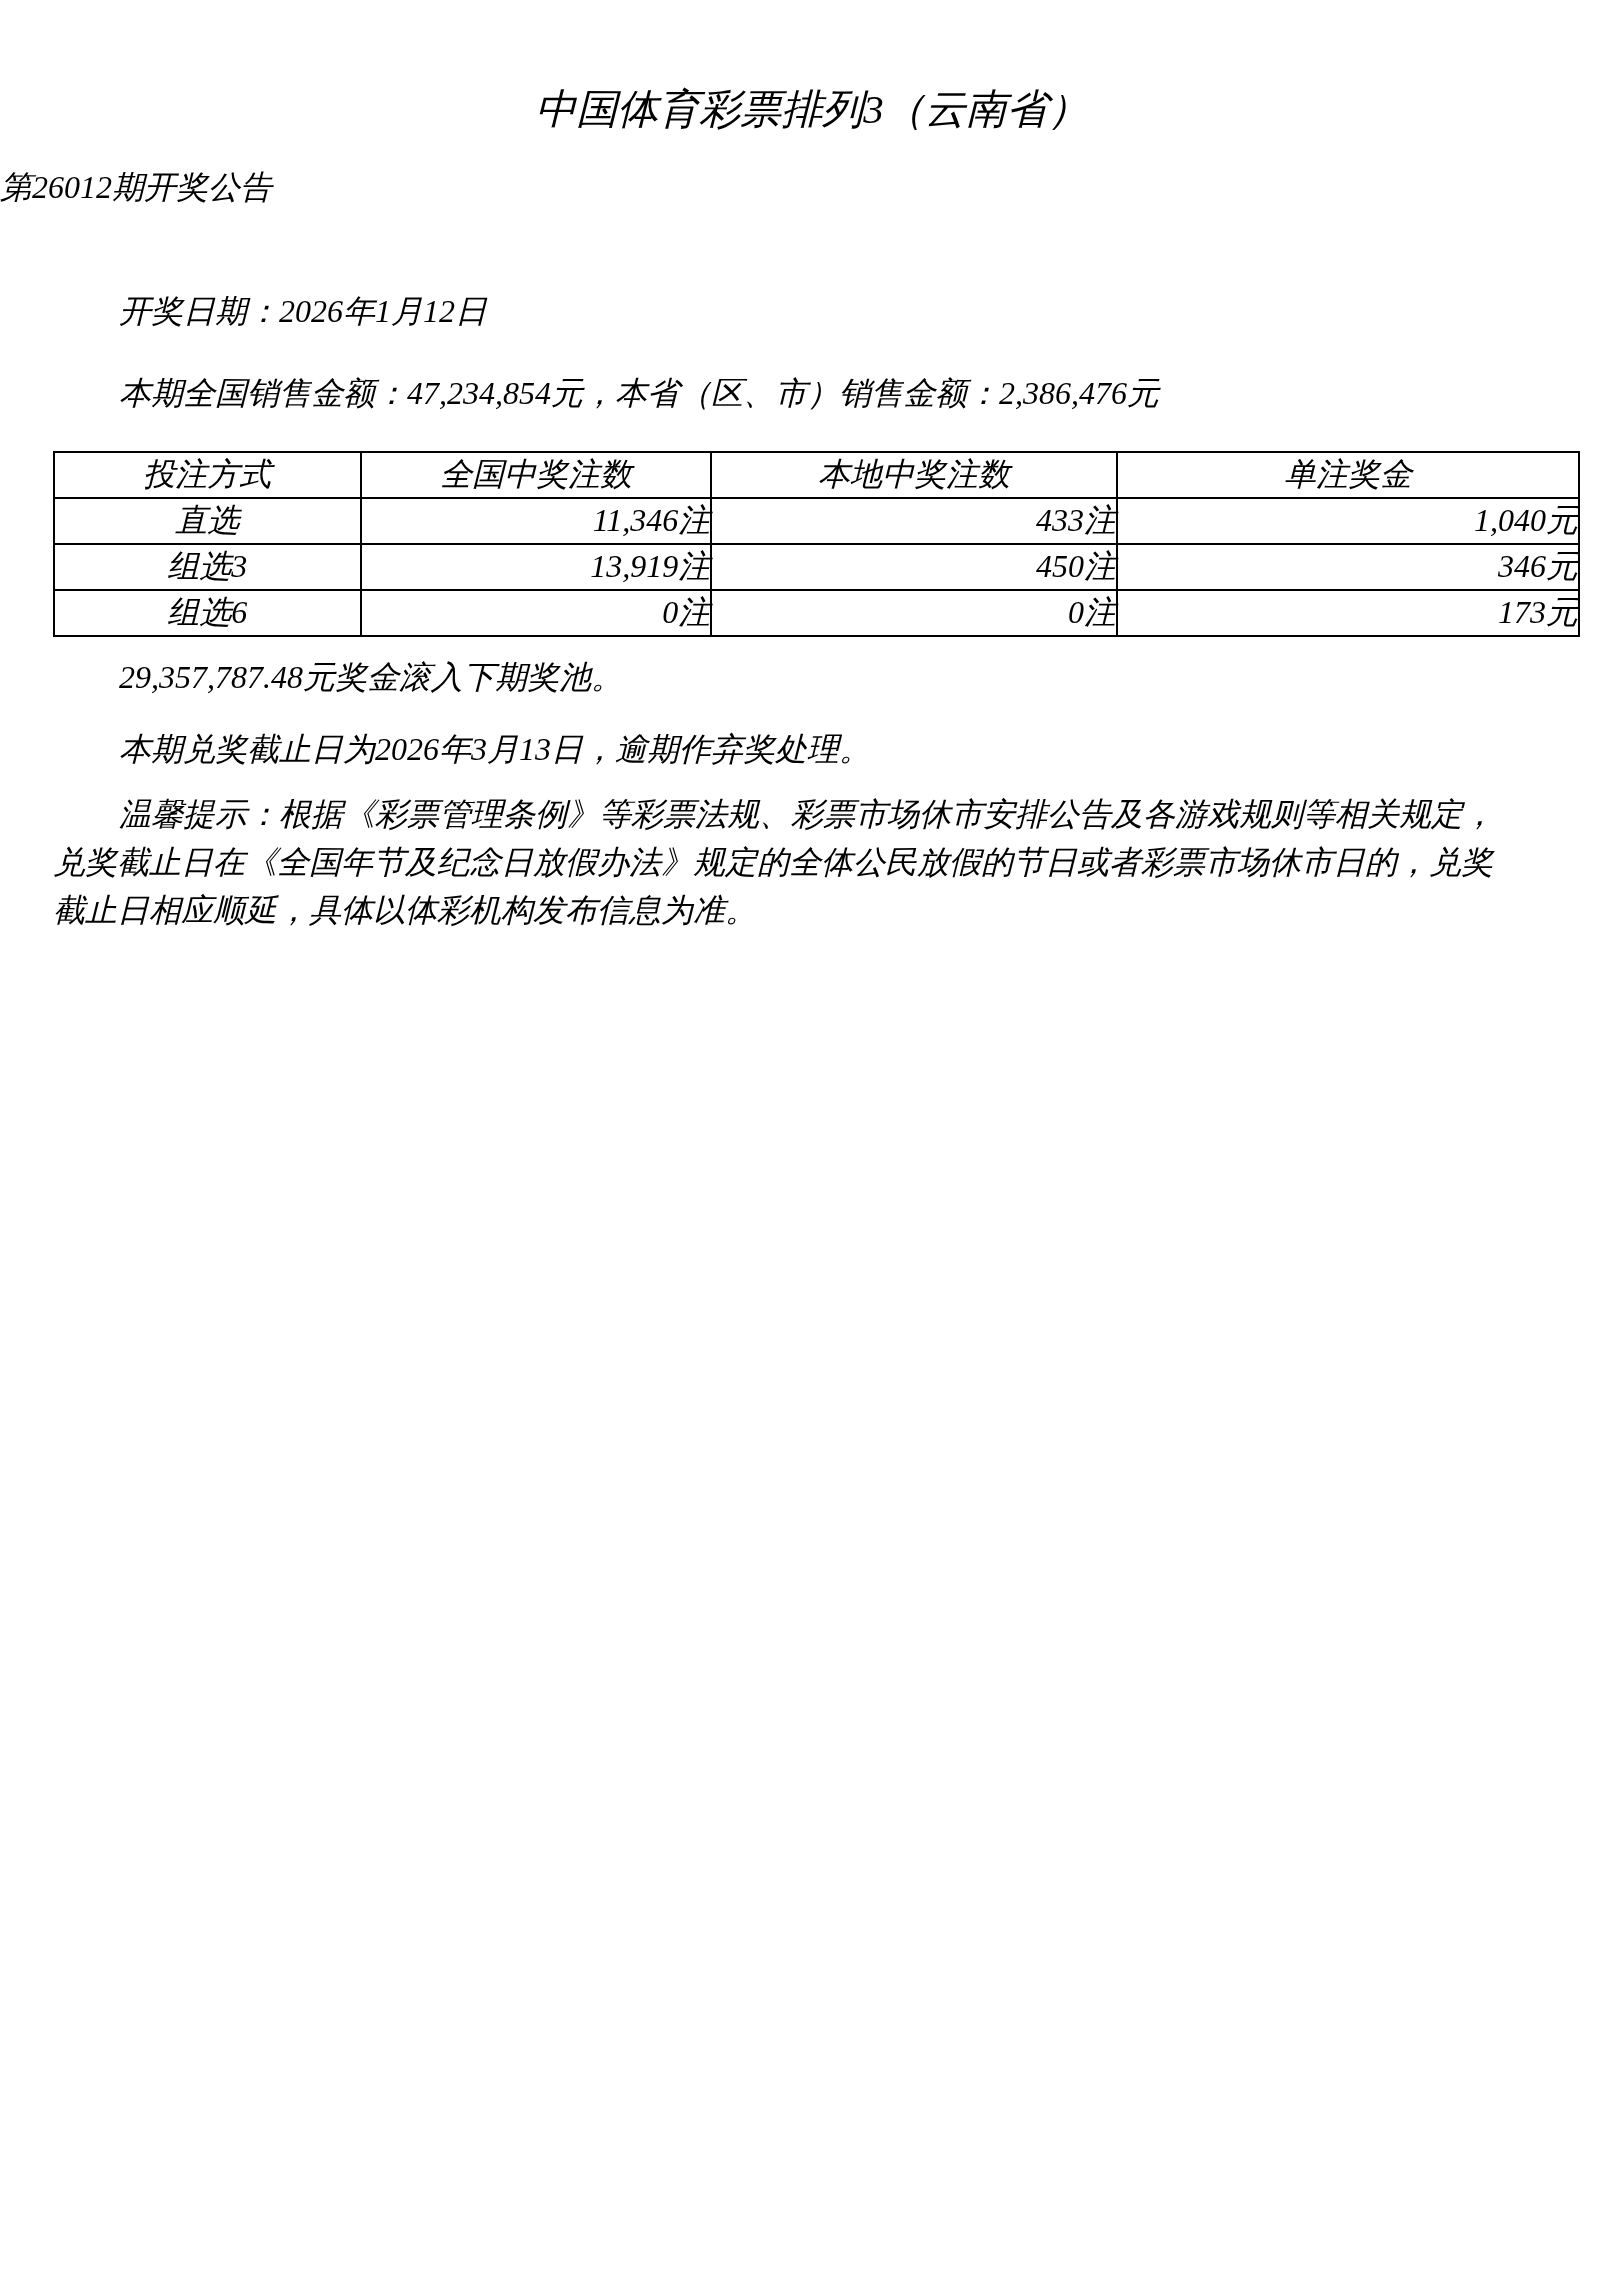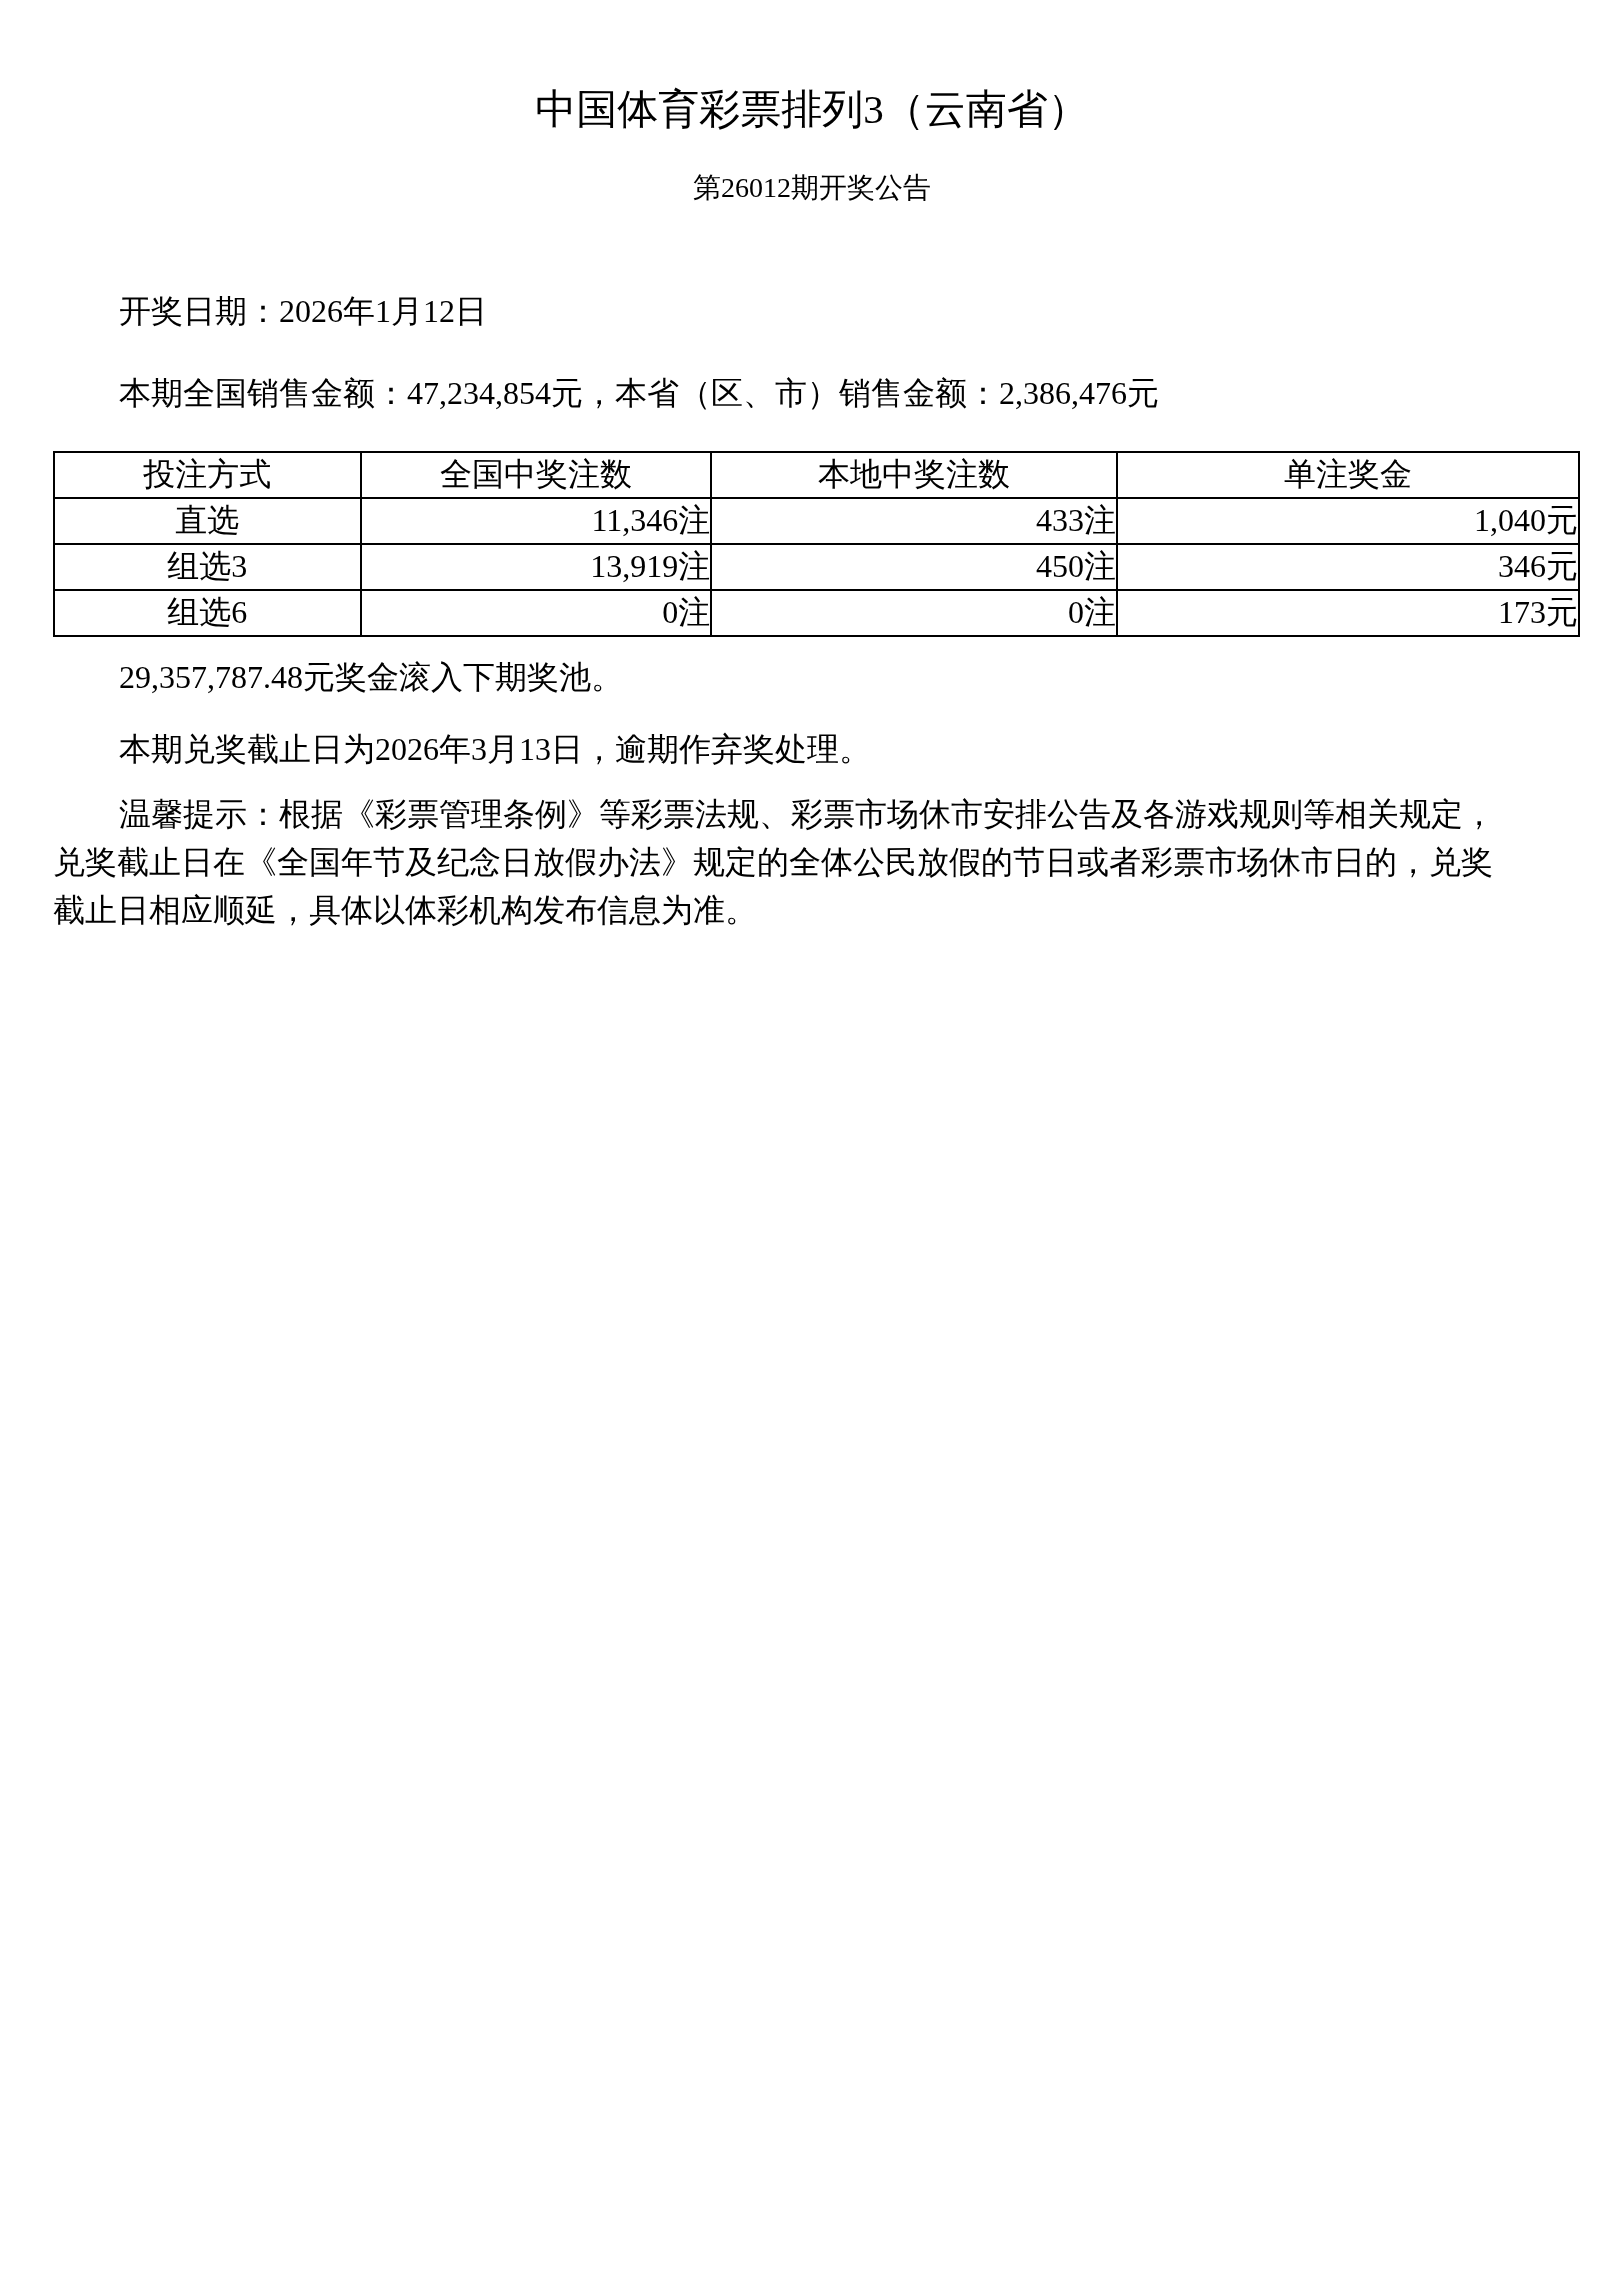--- a/index.html
+++ b/index.html
@@ -8,34 +8,35 @@
     background: #ffffff;
   }
   .page {
     position: relative;
     width: 1624px;
     height: 1955px;
     background: #ffffff;
     color: #000000;
     font-family: "Liberation Serif", "DejaVu Serif", serif;
     overflow: hidden;
+    font-style: italic;
   }
   .title {
     margin: 87px 0 0 0;
     font-size: 41px;
     font-weight: normal;
     line-height: 45px;
     text-align: center;
     letter-spacing: 0;
   }
   .subtitle {
     margin: 38px 0 0 0;
-    font-size: 28px;
+    font-size: 32px;
     line-height: 35px;
-    text-align: center;
+    text-align: left;
   }
   .content {
     margin: 0 68px 0 53px;
   }
   .para {
     margin: 34px 0 0 0;
     font-size: 32px;
     line-height: 48px;
     text-indent: 66px;
   }

